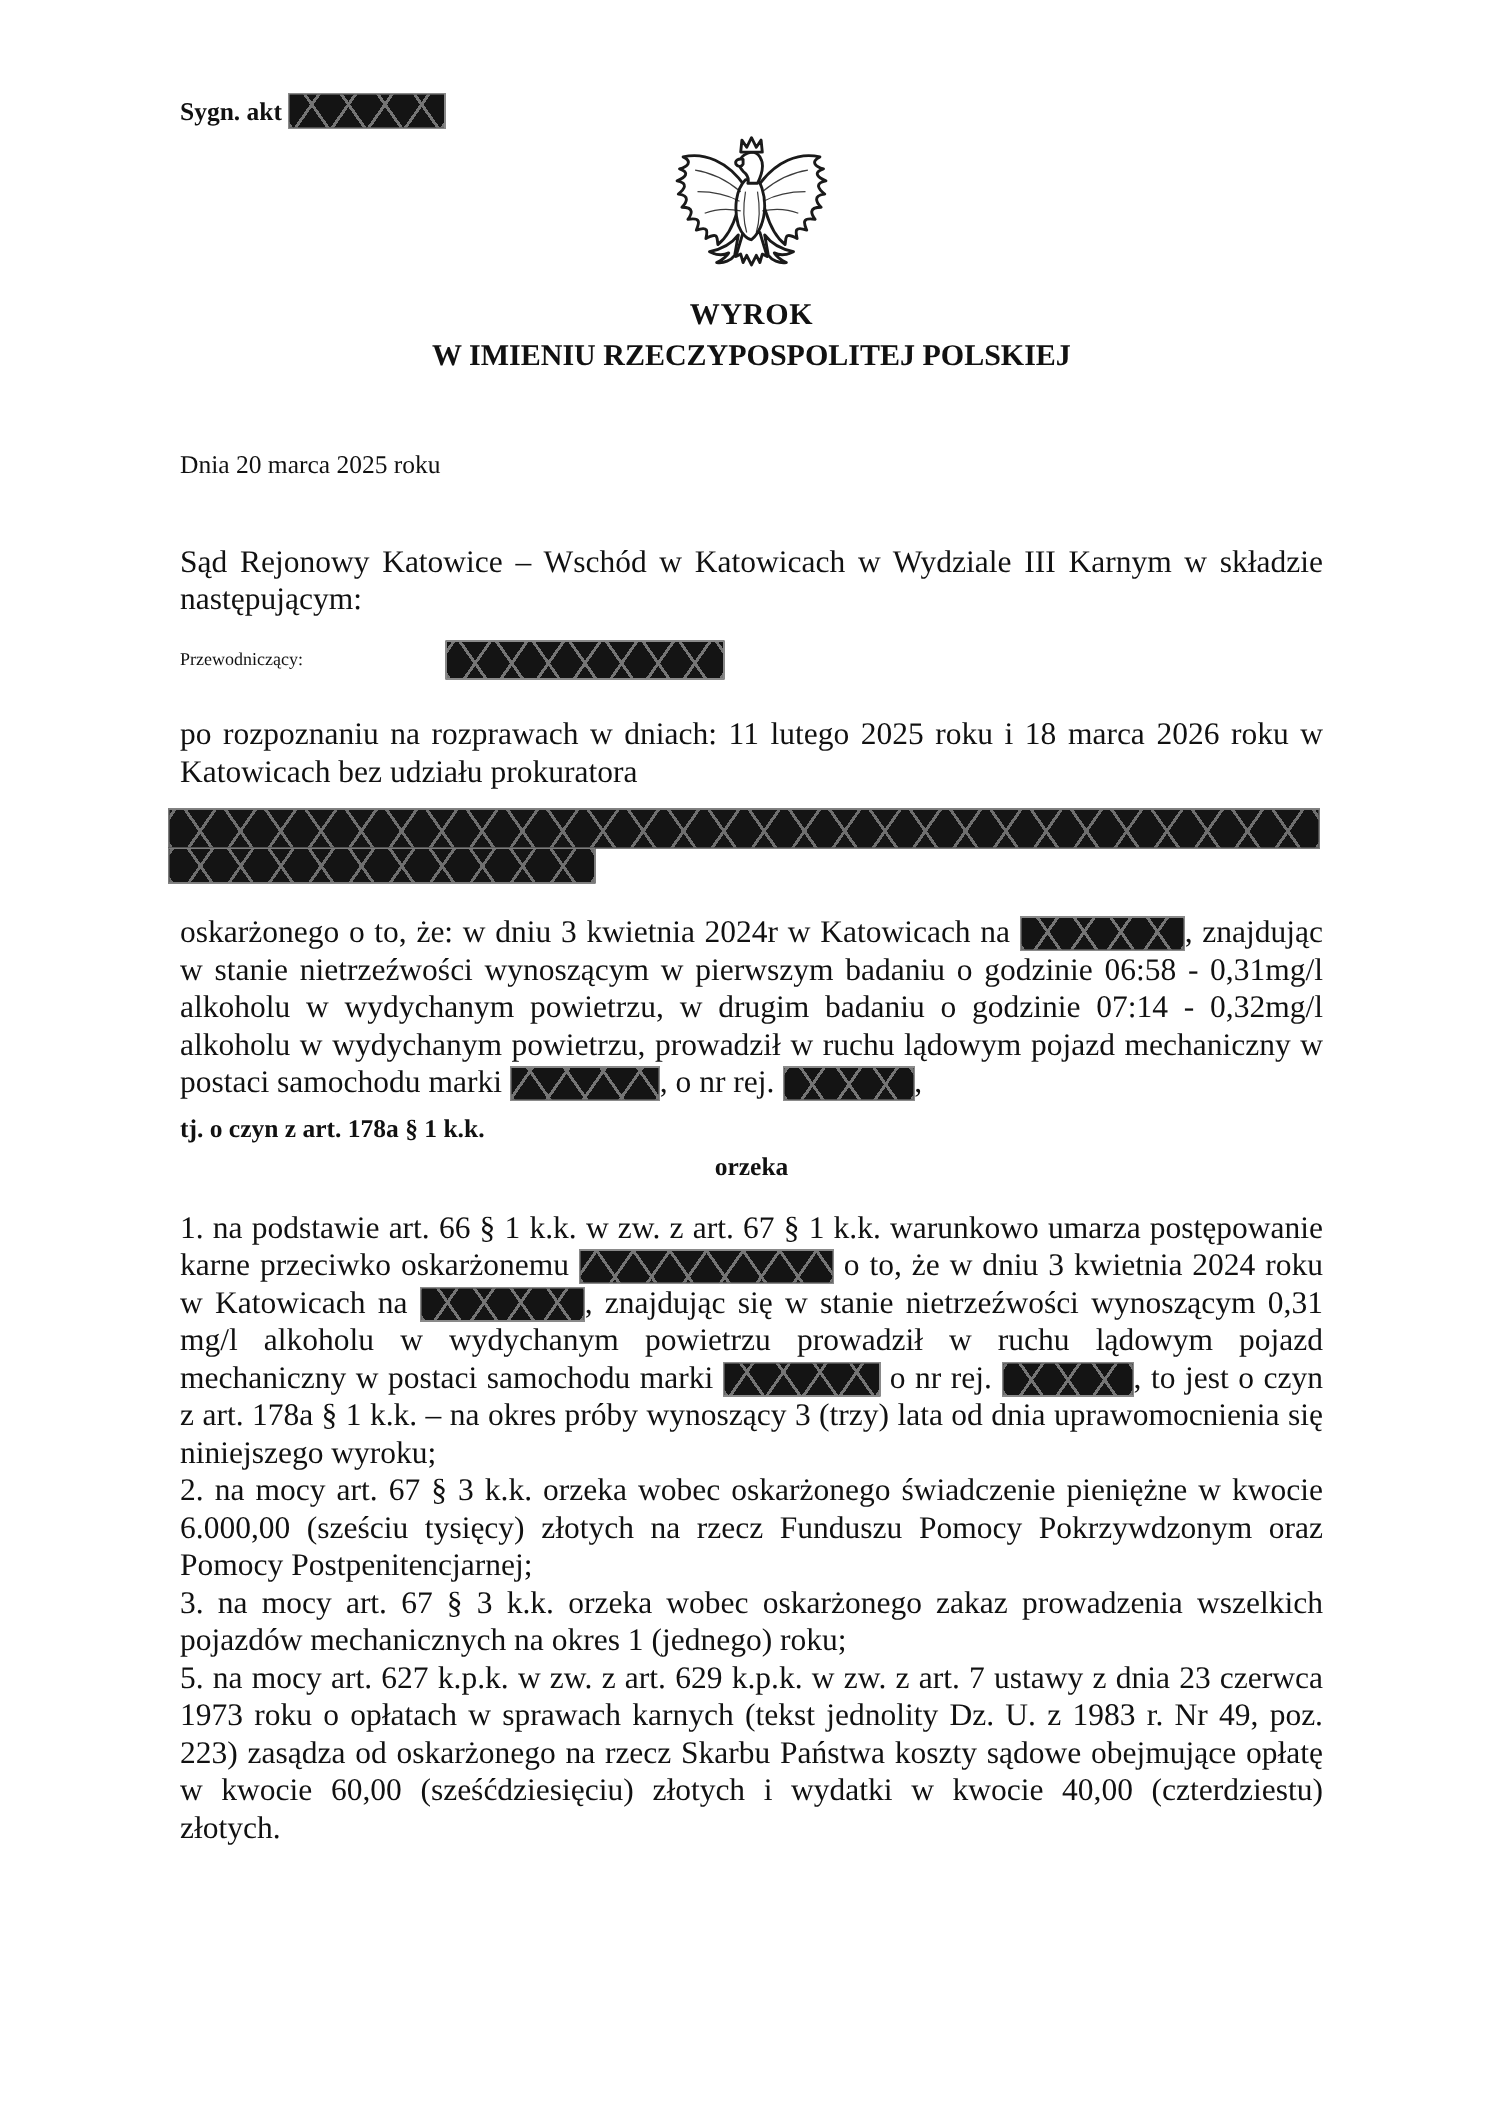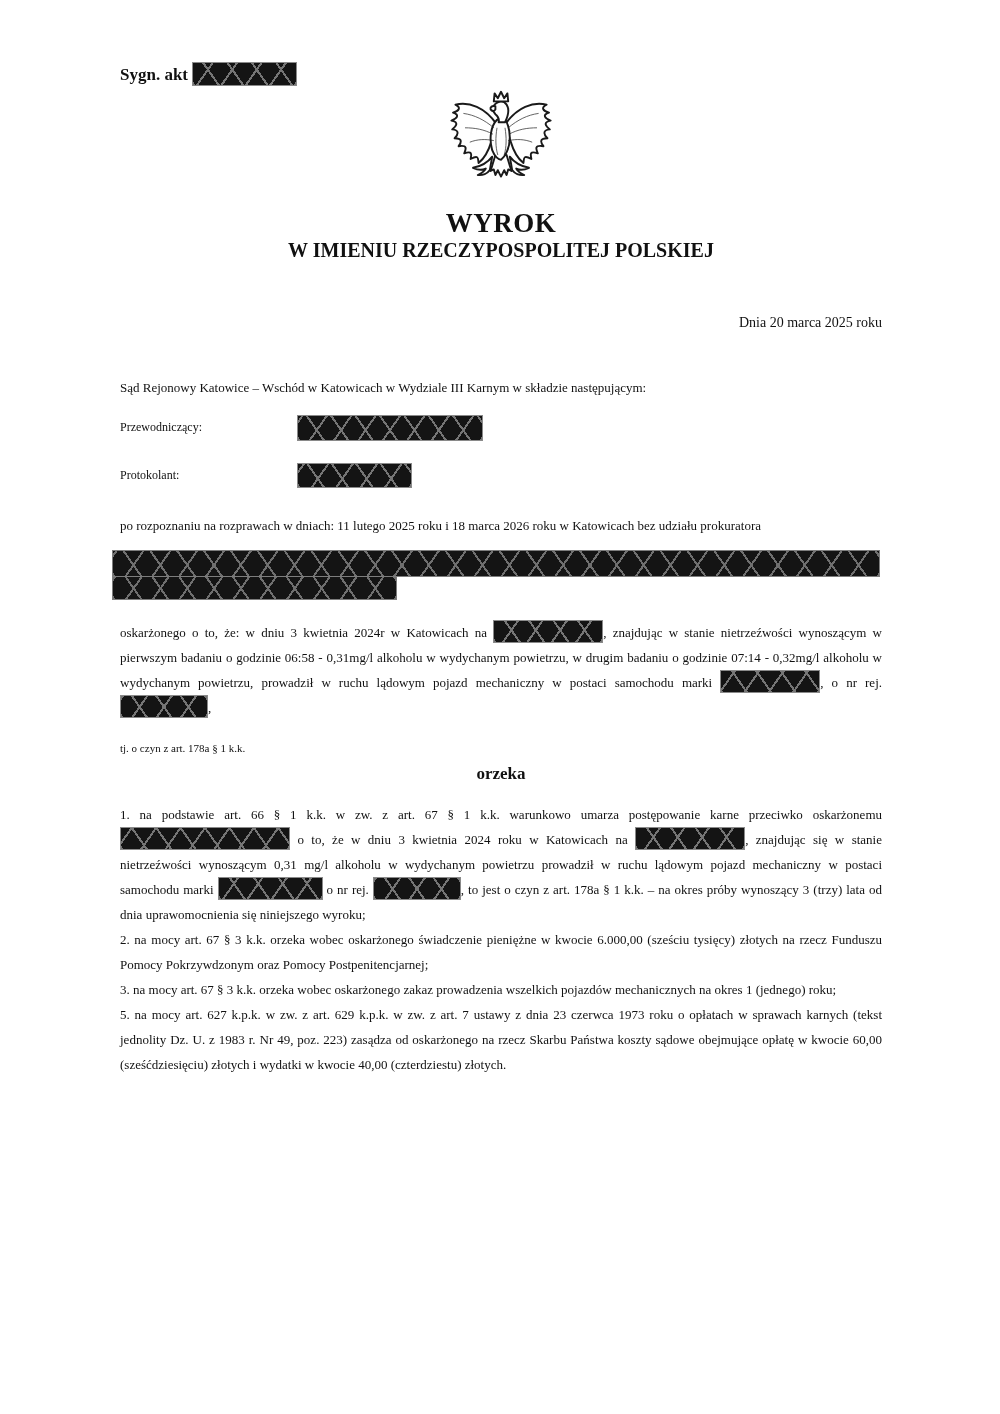--- a/index.html
+++ b/index.html
@@ -8,21 +8,21 @@
     width:1000px; height:1414px;
     font-family:"Liberation Serif","DejaVu Serif",serif;
     color:#111111;
     position:relative;
   }
   .page {
     width:1000px; height:1356px;
     padding:62px 118px 40px 120px;
     overflow:hidden;
   }
-  .body-text { font-size:13px; line-height:25px; }
+  .body-text { font-size:21px; line-height:25px; }
   .just { text-align:justify; text-justify:inter-word; }
   .bold { font-weight:bold; }
 
   
   .redact {
     display:inline-block;
     height:23px;
     vertical-align:-6px;
     background-color:#141414;
     background-image:
@@ -33,33 +33,33 @@
   .rl {
     background-color:#141414;
     background-image:
       repeating-linear-gradient(55deg,  #6f6f6f 0 2px, transparent 2px 22px),
       repeating-linear-gradient(-55deg, #6f6f6f 0 2px, transparent 2px 22px);
     border:1px solid #7d7d7d;
   }
 
   .sygn-row { font-size:17px; line-height:25px; }
   .emblem-wrap { text-align:center; margin-top:2px; height:102px; }
-  .title { margin-top:19px; text-align:center; font-size:27px; line-height:26px; font-weight:bold; letter-spacing:0.5px; }
+  .title { margin-top:6px; text-align:center; font-size:20px; line-height:26px; font-weight:bold; letter-spacing:0.5px; }
   .subtitle { text-align:center; font-size:20px; line-height:28px; font-weight:bold; }
-  .date-line { margin-top:46px; text-align:right; font-size:14px; line-height:25px; }
+  .date-line { margin-top:46px; text-align:left; font-size:17px; line-height:25px; }
   .court-par { margin-top:40px; }
   .role-row { margin-top:14px; display:flex; align-items:center; height:27px; font-size:12px; }
   .role-row.clerk { margin-top:21px; }
   .role-label { width:177px; flex:0 0 177px; }
   .hearing-par { margin-top:24px; }
   .big-redact { margin-top:12px; margin-left:-8px; }
   .big-redact .line1 { width:768px; height:27px; }
   .big-redact .line2 { width:285px; height:24px; margin-top:-1px; }
   .accusation-par { margin-top:20px; }
-  .charge-line { margin-top:16px; font-weight:normal; font-size:11px; line-height:25px; }
+  .charge-line { margin-top:6px; font-weight:bold; font-size:17px; line-height:25px; }
   .verdict-heading { text-align:center; font-weight:bold; font-size:17px; line-height:25px; }
   .rulings { margin-top:16px; }
 </style>
 </head>
 <body>
 
 <div class="page">
 
   <div class="sygn-row">
     <span class="bold">Sygn. akt</span>
@@ -105,24 +105,20 @@
 
   <div class="date-line">Dnia 20 marca 2025 roku</div>
 
   <div class="body-text just court-par">Sąd Rejonowy Katowice – Wschód w Katowicach w Wydziale III Karnym w składzie następującym:</div>
 
   <div class="role-row">
     <span class="role-label">Przewodniczący:</span>
     <span class="redact" style="width:186px;height:26px;vertical-align:middle;"></span>
   </div>
 
-  <div class="role-row clerk">
-    <span class="role-label">Protokolant:</span>
-    <span class="redact" style="width:115px;height:25px;vertical-align:middle;"></span>
-  </div>
 
   <div class="body-text just hearing-par">po rozpoznaniu na rozprawach w dniach: 11 lutego 2025 roku i 18 marca 2026 roku w Katowicach bez udziału prokuratora</div>
 
   <div class="big-redact">
     <div class="rl line1"></div>
     <div class="rl line2"></div>
   </div>
 
   <div class="body-text just accusation-par">
     <span>oskarżonego o to, że: w dniu 3 kwietnia 2024r w Katowicach na </span><span class="redact" style="width:110px;"></span><span>, znajdując w stanie nietrzeźwości wynoszącym w pierwszym badaniu o godzinie 06:58 - 0,31mg/l alkoholu w wydychanym powietrzu, w drugim badaniu o godzinie 07:14 - 0,32mg/l alkoholu w wydychanym powietrzu, prowadził w ruchu lądowym pojazd mechaniczny w postaci samochodu marki </span><span class="redact" style="width:100px;"></span><span>, o nr rej. </span><span class="redact" style="width:88px;"></span><span>,</span>

